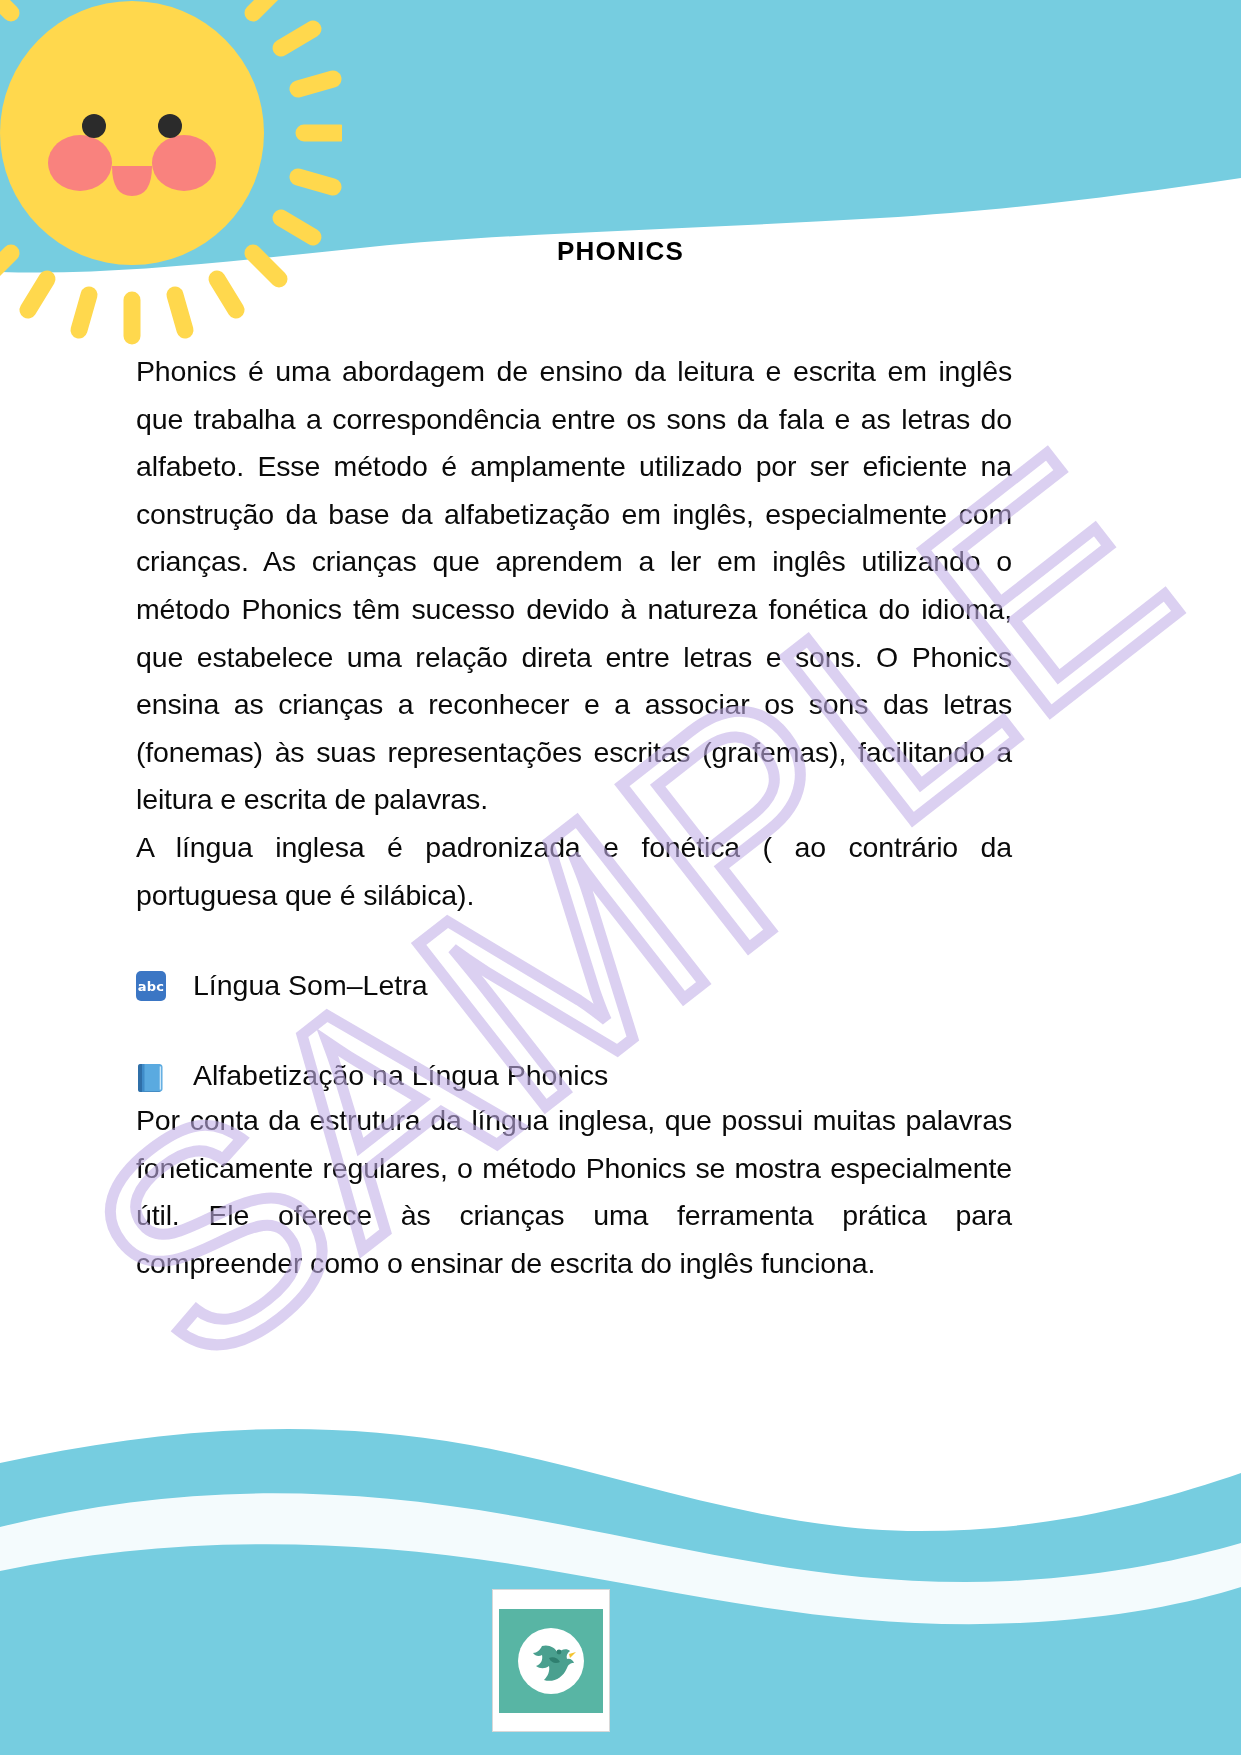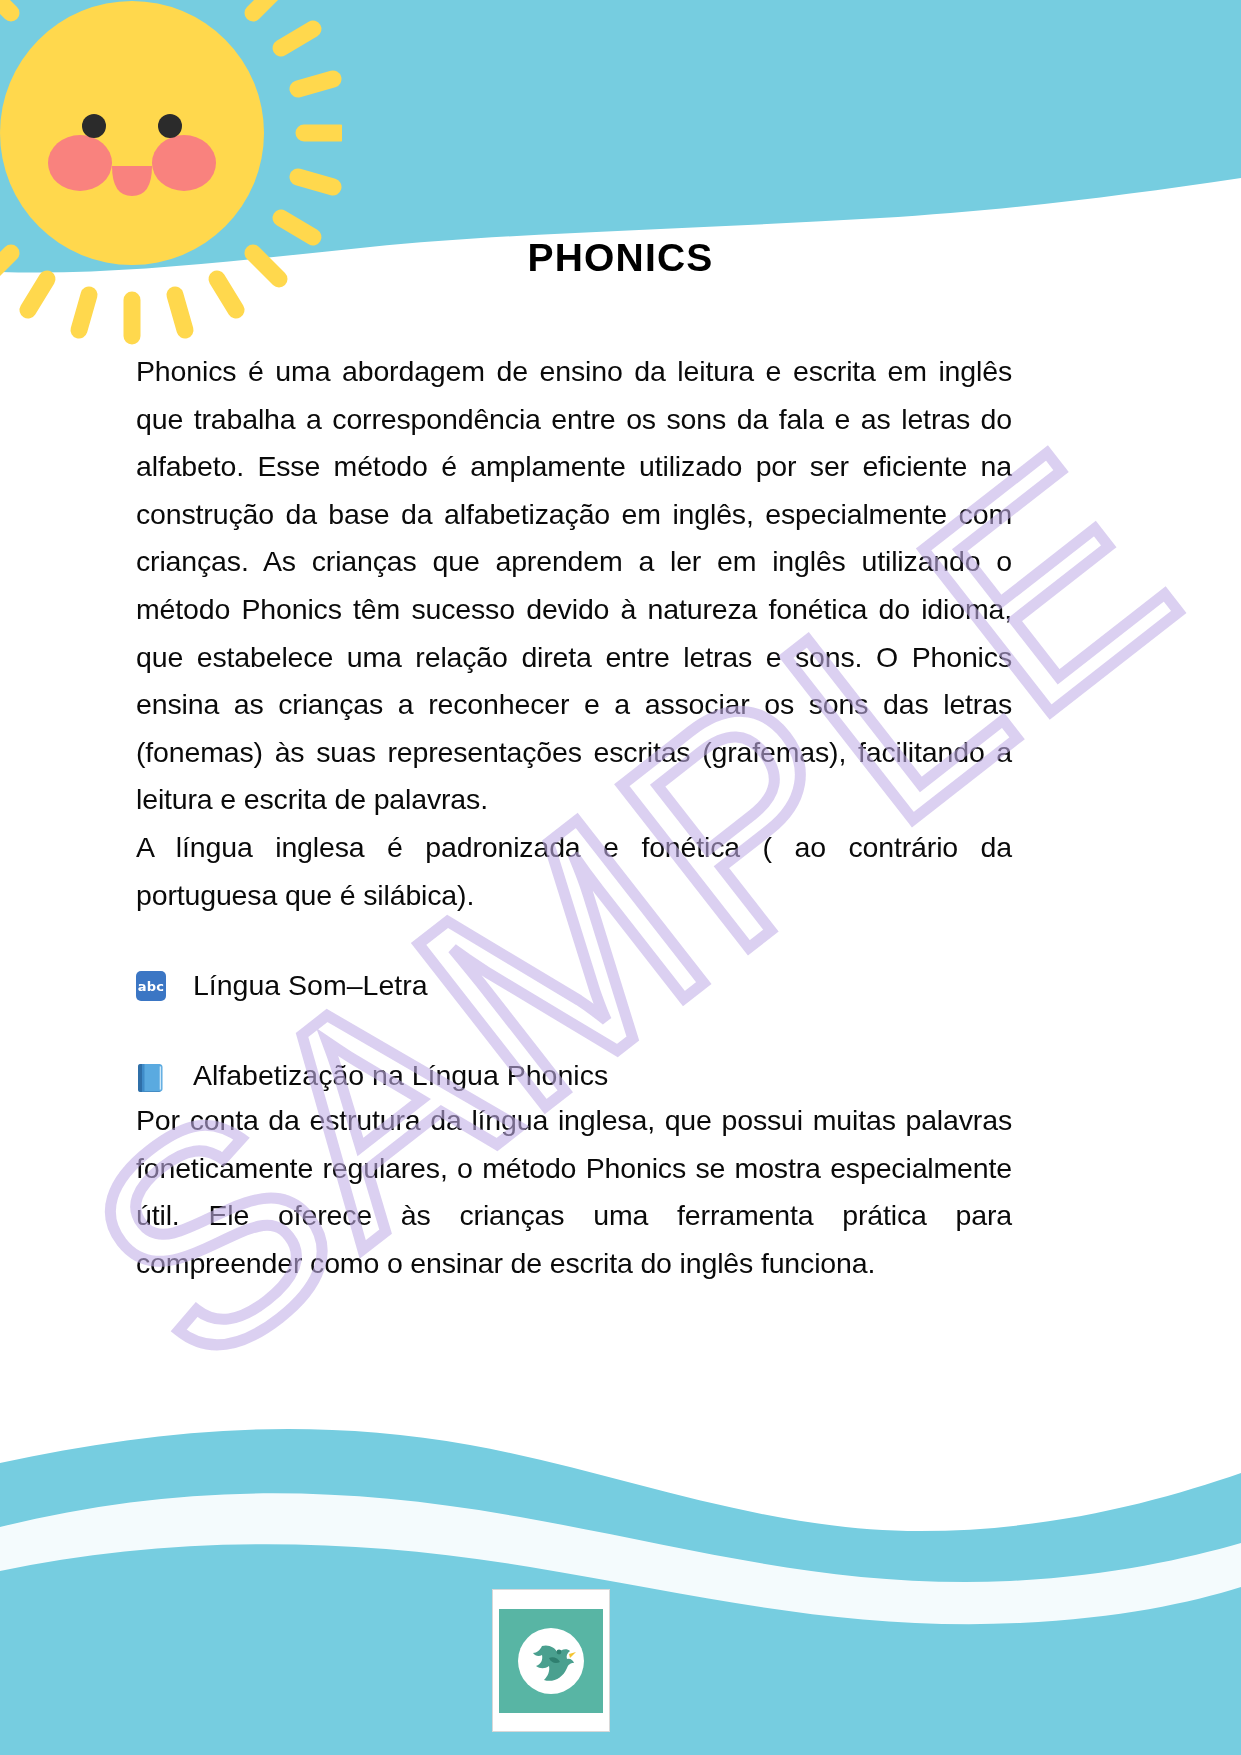--- a/index.html
+++ b/index.html
@@ -63,21 +63,21 @@
     height: 1755px;
     z-index: 5;
   }
 
   .page-title {
     position: absolute;
     top: 236px;
     left: 0;
     width: 1241px;
     text-align: center;
-    font-size: 39px;
+    font-size: 26px;
     font-weight: bold;
     letter-spacing: 1.2px;
     color: #000000;
   }
 
   .body-col {
     position: absolute;
     top: 320px;
     left: 136px;
     width: 876px;

